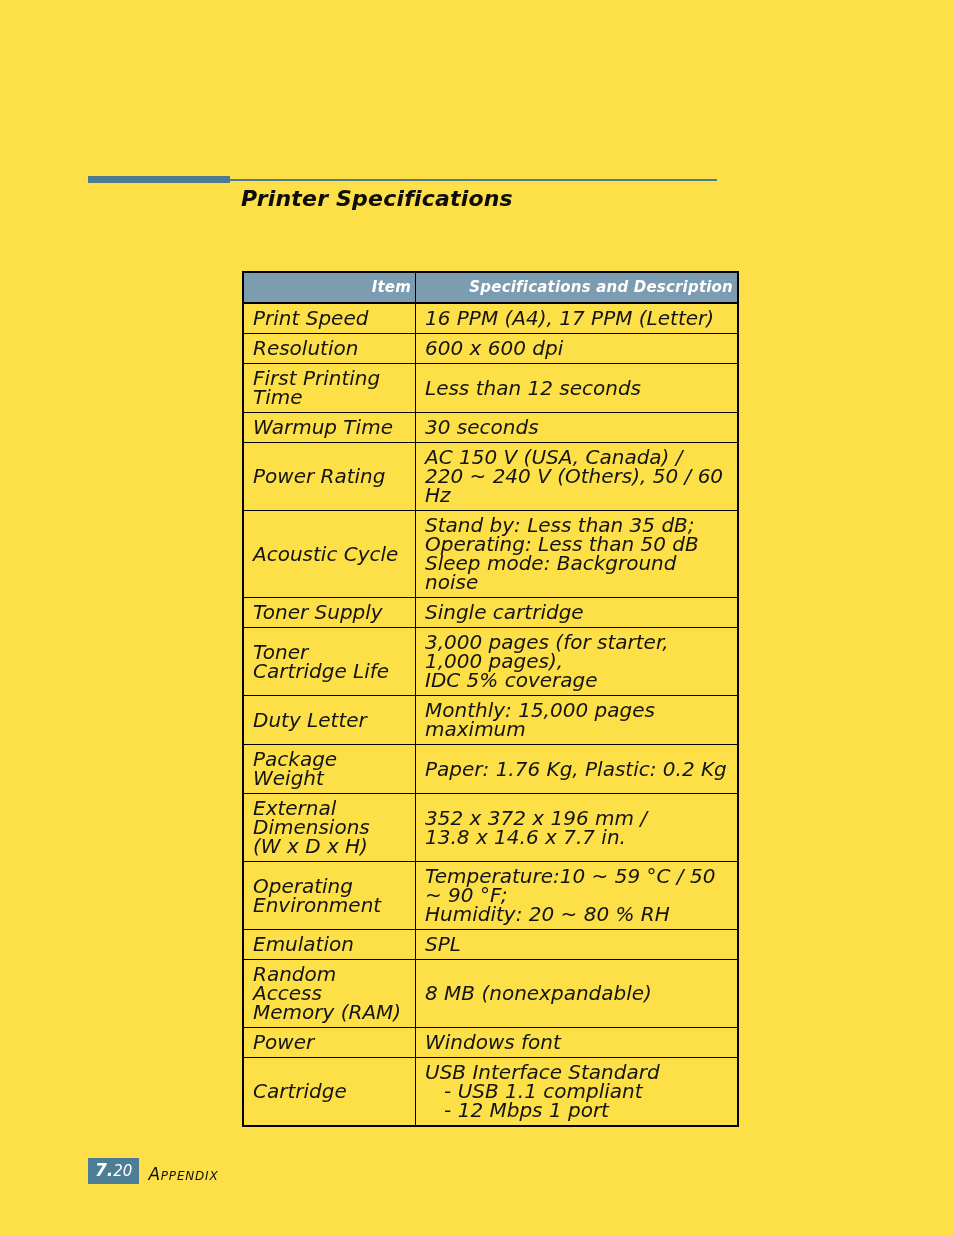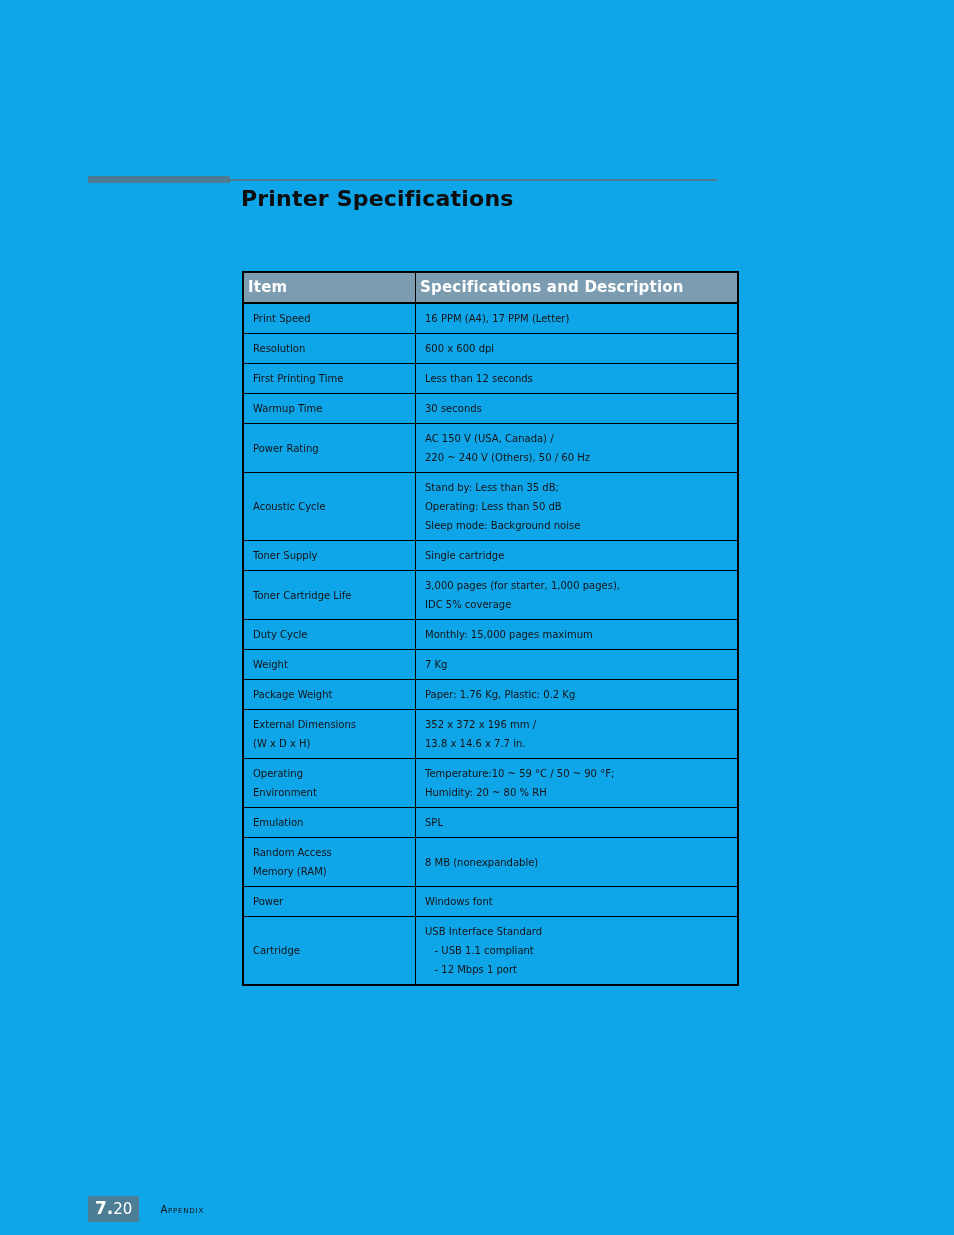--- a/index.html
+++ b/index.html
@@ -8,21 +8,21 @@
     background: #ffffff;
   }
   body {
     width: 954px;
     height: 1235px;
     position: relative;
     font-family: "DejaVu Sans", "Liberation Sans", sans-serif;
     color: #1a1a1a;
     overflow: hidden;
   }
-  .page { position: absolute; inset: 0; background: #0ea5e9; }
+  .page { position: absolute; inset: 0; background: #fde047; font-style: italic; }
 
   
   .rule-thick {
     position: absolute;
     left: 88px; top: 176px;
     width: 142px; height: 7px;
     background: var(--accent-rule, #4e7b92);
   }
   .rule-thin {
     position: absolute;
@@ -52,60 +52,59 @@
     border: 2px solid #000;
   }
   .spec-table th, .spec-table td {
     border: 1px solid #000;
   }
   .spec-table thead th {
     background: var(--table-header-bg, #7b9cb1);
     color: var(--table-header-text, #ffffff);
     font-size: 15px;
     font-weight: bold;
-    text-align: left;
+    text-align: right;
     padding: 5px 4px;
     line-height: 19px;
     border-bottom: 2px solid #000;
     letter-spacing: 0.2px;
   }
   th.col-item { width: 163px; }
   th.col-desc { width: 313px; }
   .spec-table td {
-    font-size: 10px;
+    font-size: 20px;
     line-height: 19px;
     padding: 5px 9px;
     vertical-align: middle;
     color: #141414;
   }
   .item-line, .desc-line { white-space: pre-wrap; }
 
   
   .footer {
     position: absolute;
-    left: 88px; top: 1196px;
+    left: 88px; top: 1158px;
     display: flex;
-    align-items: center;
+    align-items: flex-end;
     gap: 9px;
   }
   .page-badge {
     background: var(--page-badge-bg, #4d7e96);
     color: #ffffff;
     padding: 2px 7px 3px 7px;
     line-height: 20px;
     display: inline-block;
   }
   .num-major { font-weight: bold; font-size: 17px; }
   .num-minor { font-size: 15px; }
   .footer-section {
     font-variant: small-caps;
-    font-size: 10px;
+    font-size: 17px;
     letter-spacing: 0.8px;
     color: #111111;
-    margin-left: 12px;
   }
 </style>
 </head>
 <body>
 
 <div class="page">
 
   <div class="rule-thick"></div>
   <div class="rule-thin"></div>
 
@@ -182,32 +181,24 @@
           <td>
             <div class="item-line">Toner Cartridge Life</div>
           </td>
           <td>
             <div class="desc-line">3,000 pages (for starter, 1,000 pages),</div>
             <div class="desc-line">IDC 5% coverage</div>
           </td>
         </tr>
         <tr>
           <td>
-            <div class="item-line">Duty Cycle</div>
+            <div class="item-line">Duty Letter</div>
           </td>
           <td>
             <div class="desc-line">Monthly: 15,000 pages maximum</div>
-          </td>
-        </tr>
-        <tr>
-          <td>
-            <div class="item-line">Weight</div>
-          </td>
-          <td>
-            <div class="desc-line">7 Kg</div>
           </td>
         </tr>
         <tr>
           <td>
             <div class="item-line">Package Weight</div>
           </td>
           <td>
             <div class="desc-line">Paper: 1.76 Kg, Plastic: 0.2 Kg</div>
           </td>
         </tr>

